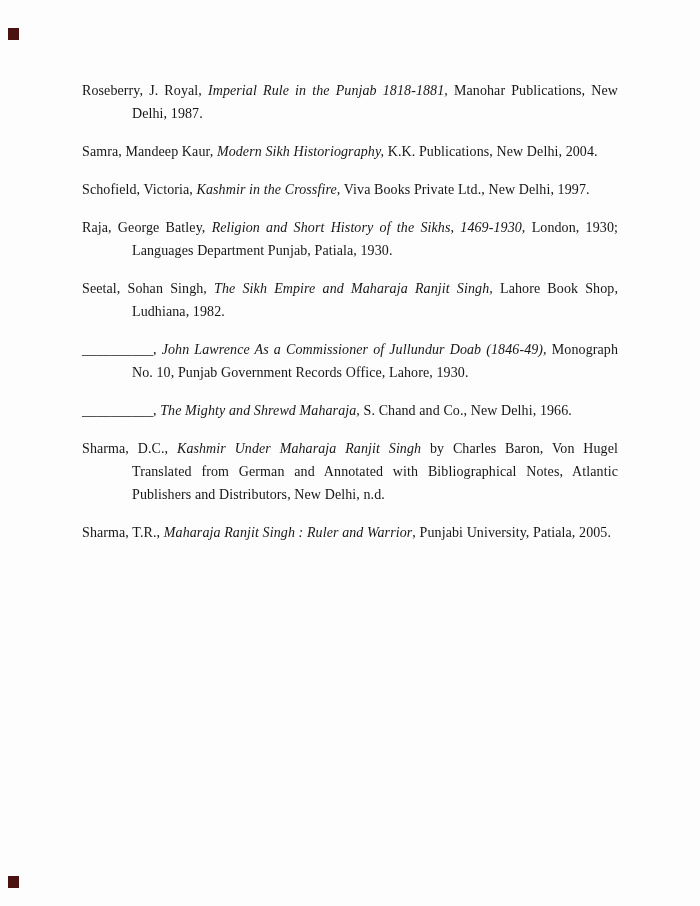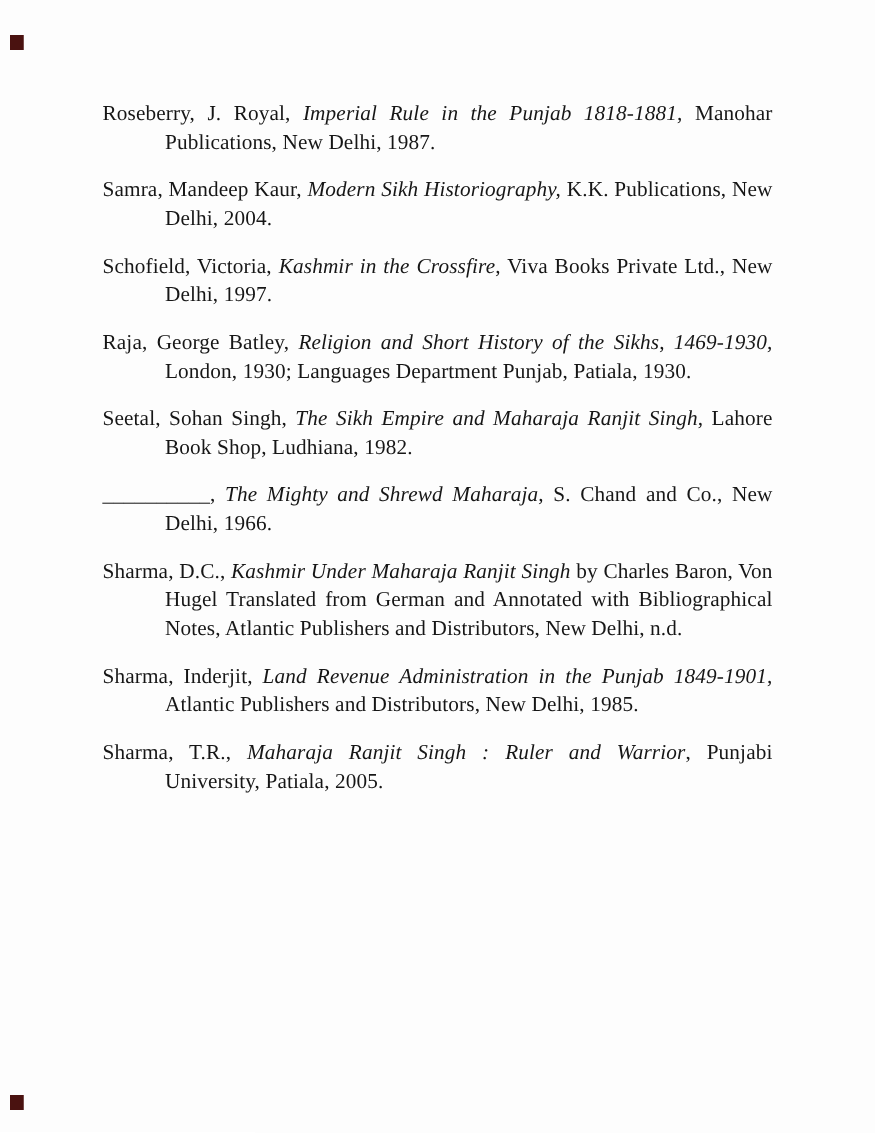--- a/index.html
+++ b/index.html
@@ -17,21 +17,21 @@
     position: absolute;
     left: 0; top: 0;
     width: 700px;
     height: 906px;
     box-sizing: border-box;
     padding: 79px 82px 0 82px;
     background: #fdfdfd;
   }
   .entry {
     font-family: "Liberation Serif", serif;
-    font-size: 17px;
+    font-size: 14px;
     line-height: 23px;
     color: #161616;
     text-align: justify;
     margin: 0 0 15px 0;
     padding-left: 50px;   
     text-indent: -50px;
     letter-spacing: 0.1px;
   }
   .entry .it { font-style: italic; }
   .scan-mark {
@@ -45,21 +45,21 @@
 </head>
 <body>
 
 <div class="page" style="background: rgb(253, 253, 253); color: rgb(22, 22, 22);">
   <div>
       <p class="entry"><span class="">Roseberry, J. Royal, </span><span class="it">Imperial Rule in the Punjab 1818-1881,</span><span class=""> Manohar Publications, New Delhi, 1987.</span></p>
       <p class="entry"><span class="">Samra, Mandeep Kaur, </span><span class="it">Modern Sikh Historiography,</span><span class=""> K.K. Publications, New Delhi, 2004.</span></p>
       <p class="entry"><span class="">Schofield, Victoria, </span><span class="it">Kashmir in the Crossfire,</span><span class=""> Viva Books Private Ltd., New Delhi, 1997.</span></p>
       <p class="entry"><span class="">Raja, George Batley, </span><span class="it">Religion and Short History of the Sikhs, 1469-1930,</span><span class=""> London, 1930; Languages Department Punjab, Patiala, 1930.</span></p>
       <p class="entry"><span class="">Seetal, Sohan Singh, </span><span class="it">The Sikh Empire and Maharaja Ranjit Singh,</span><span class=""> Lahore Book Shop, Ludhiana, 1982.</span></p>
+      <p class="entry"><span class="">__________, </span><span class="it">John Lawrence As a Commissioner of Jullundur Doab (1846-49),</span><span class=""> Monograph No. 10, Punjab Government Records Office, Lahore, 1930.</span></p>
       <p class="entry"><span class="">__________, </span><span class="it">The Mighty and Shrewd Maharaja,</span><span class=""> S. Chand and Co., New Delhi, 1966.</span></p>
       <p class="entry"><span class="">Sharma, D.C., </span><span class="it">Kashmir Under Maharaja Ranjit Singh</span><span class=""> by Charles Baron, Von Hugel Translated from German and Annotated with Bibliographical Notes, Atlantic Publishers and Distributors, New Delhi, n.d.</span></p>
-      <p class="entry"><span class="">Sharma, Inderjit, </span><span class="it">Land Revenue Administration in the Punjab 1849-1901,</span><span class=""> Atlantic Publishers and Distributors, New Delhi, 1985.</span></p>
       <p class="entry"><span class="">Sharma, T.R., </span><span class="it">Maharaja Ranjit Singh : Ruler and Warrior</span><span class="">, Punjabi University, Patiala, 2005.</span></p>
     </div>
 </div>
 
 <div id="mark-top" class="scan-mark" style="background: rgb(74, 18, 16);"></div>
 <div id="mark-bottom" class="scan-mark" style="background: rgb(74, 18, 16);"></div>
 
 </body></html>

